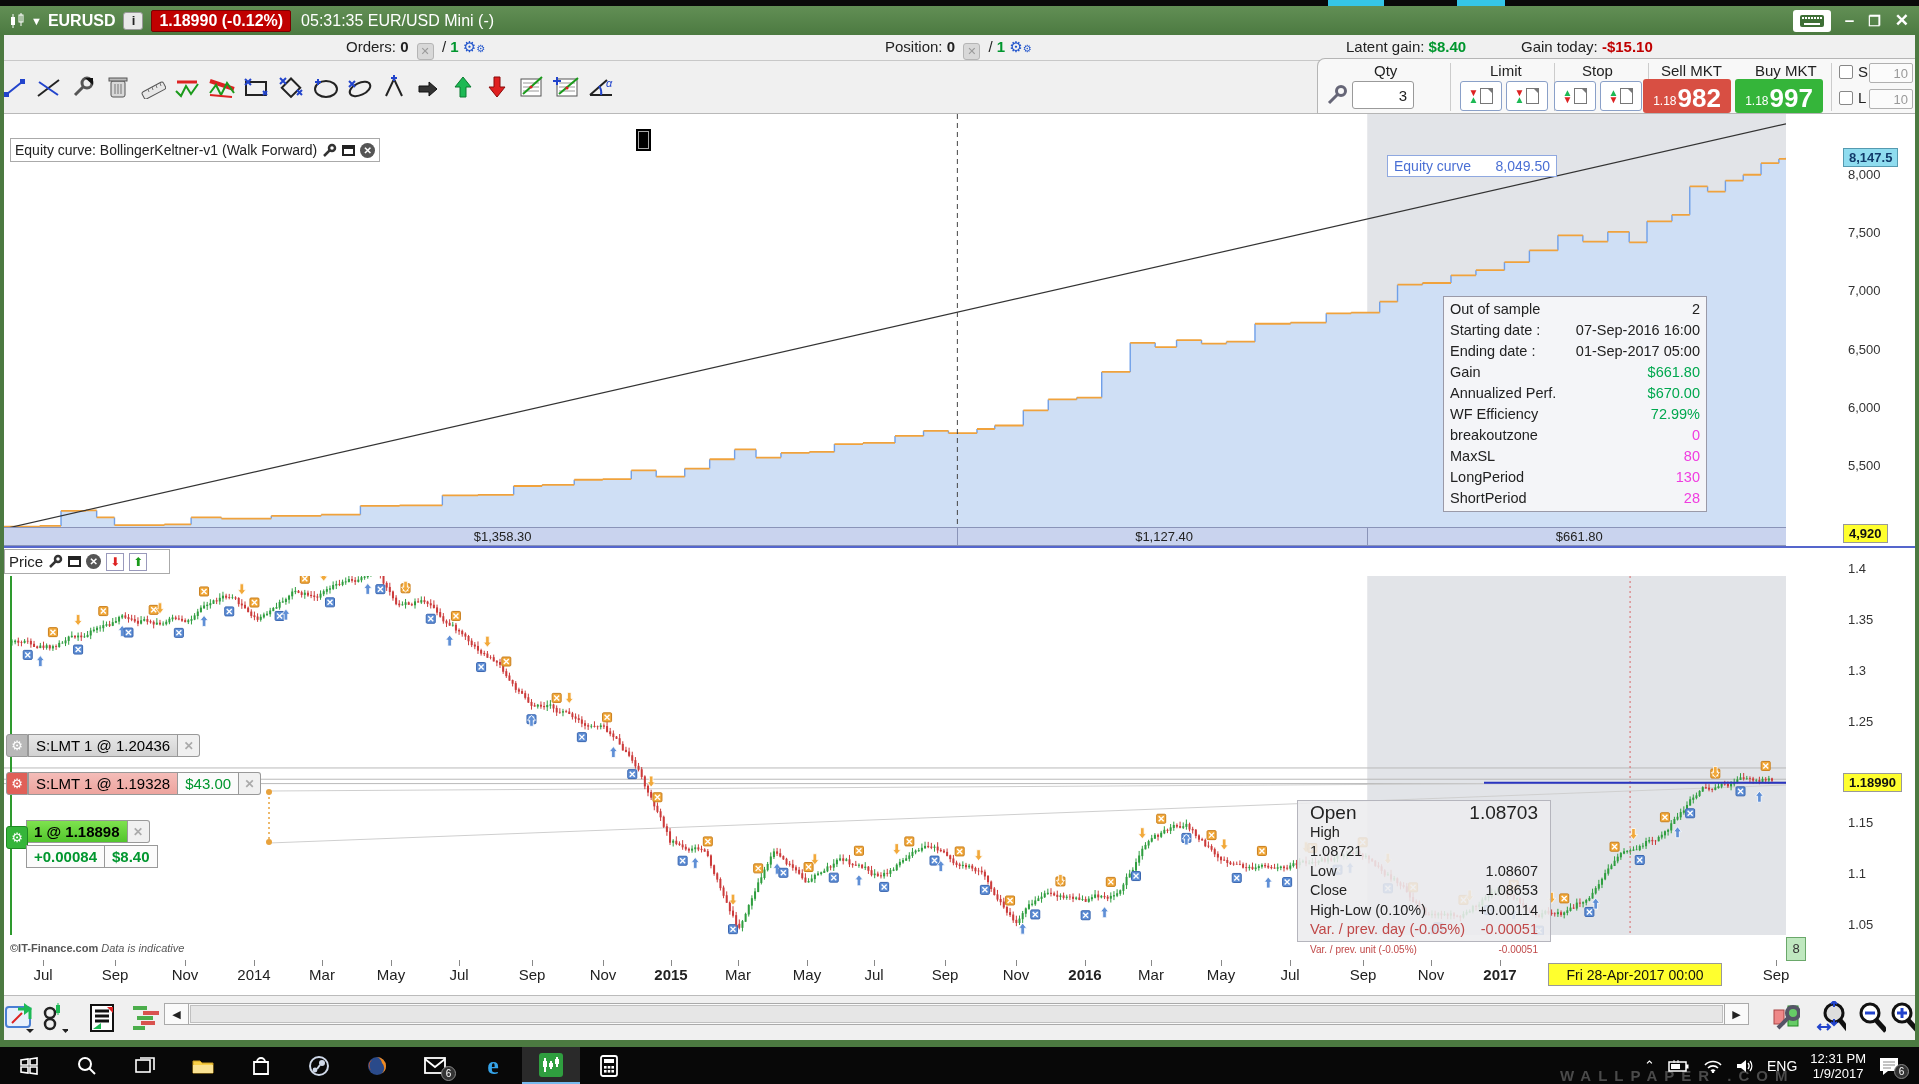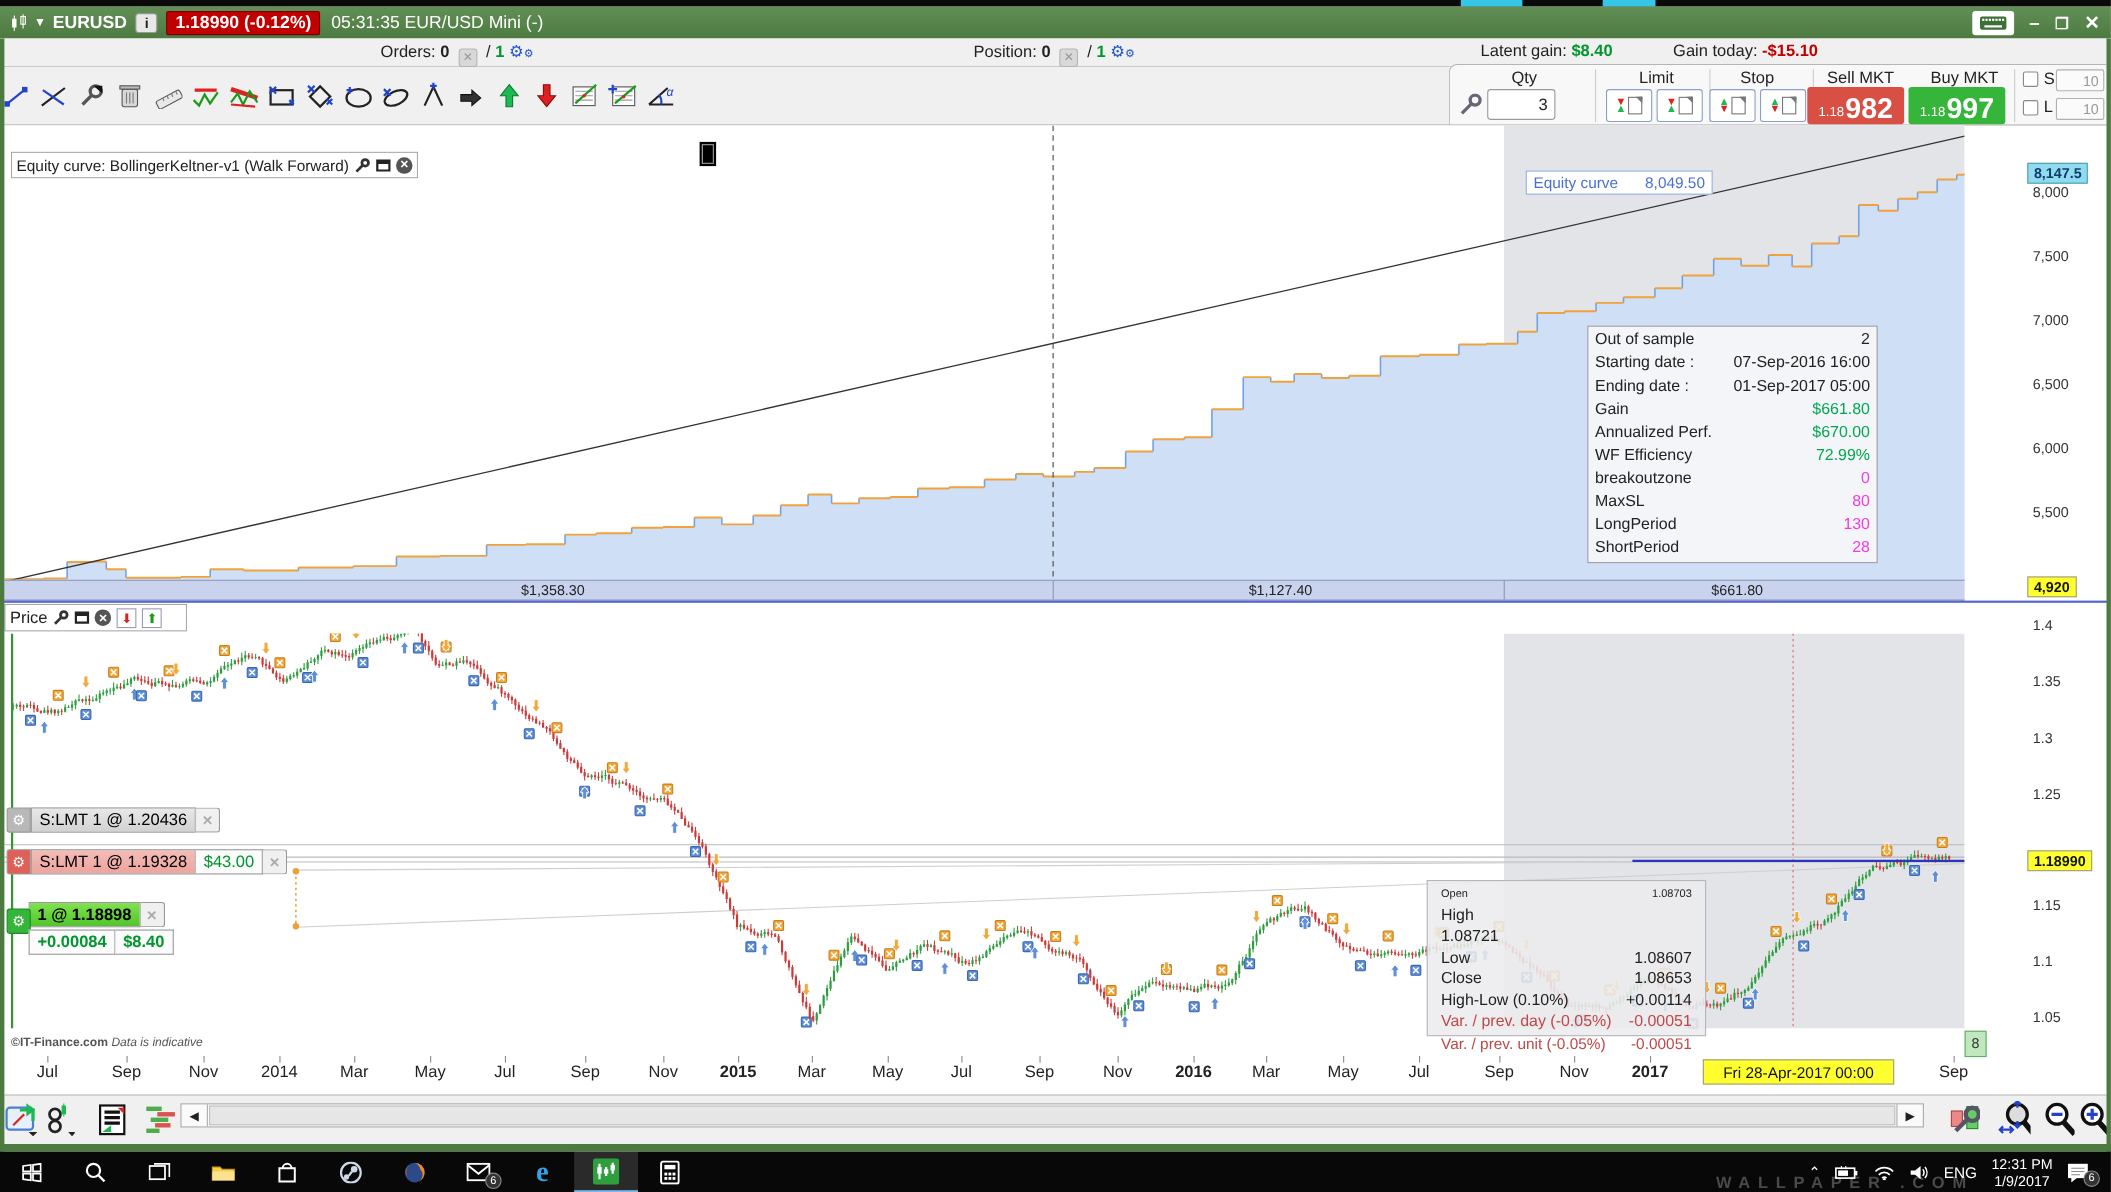--- a/index.html
+++ b/index.html
@@ -1846,21 +1846,21 @@
     <span class="lbl" style="background:linear-gradient(#7ee24e,#52c52c);font-weight:bold">1 @ 1.18898</span>
     <span class="closex">✕</span>
   </div>
   <div class="abs" style="left:6px;top:826px;width:22px;height:23px;background:#35b53a;border:1px solid #1f8a24;border-radius:3px;color:#fff;display:flex;align-items:center;justify-content:center;font-size:13px">⚙</div>
   <div class="otag" style="left:26px;top:845px">
     <span class="lbl" style="background:#fbfbfb;color:#00962e;font-weight:bold">+0.00084</span>
     <span class="val" style="font-weight:bold">$8.40</span>
   </div>
 
   <div class="abs" style="left:1297px;top:800px;width:254px;height:142px;background:rgba(236,236,238,0.88);border:1px solid #b5b5bd;padding:2px 6px" id="ohlc-box">
-      <div class="statrow" style="font-size: 10px; line-height: 19.5px; gap: 16px;">
+      <div class="statrow" style="font-size: 19px; line-height: 19.5px; gap: 16px;">
         <span class="c-black">Open</span>
         <span class="c-black">1.08703</span>
       </div>
       <div class="statrow" style="font-size: 14.5px; line-height: 19.5px; flex-direction: column;">
         <span class="c-black">High</span>
         <span class="c-black">1.08721</span>
       </div>
       <div class="statrow" style="font-size: 14.5px; line-height: 19.5px;">
         <span class="c-black">Low</span>
         <span class="c-black">1.08607</span>
@@ -1870,21 +1870,21 @@
         <span class="c-black">1.08653</span>
       </div>
       <div class="statrow" style="font-size: 14.5px; line-height: 19.5px;">
         <span class="c-black">High-Low (0.10%)</span>
         <span class="c-black">+0.00114</span>
       </div>
       <div class="statrow" style="font-size: 14.5px; line-height: 19.5px;">
         <span class="c-red">Var. / prev. day (-0.05%)</span>
         <span class="c-red">-0.00051</span>
       </div>
-      <div class="statrow" style="font-size: 14px; line-height: 19.5px;">
+      <div class="statrow" style="font-size: 10px; line-height: 19.5px;">
         <span class="c-red">Var. / prev. unit (-0.05%)</span>
         <span class="c-red">-0.00051</span>
       </div>
     </div>
 
   <div class="abs" style="left:1786px;top:937px;width:20px;height:24px;background:#bfe8bf;border:1px solid #6aa86a;font-size:13px;text-align:center;line-height:22px;color:#333">8</div>
   <div class="abs" style="left:10px;top:942px;font-size:11px;color:#555;z-index:3">
     <b>©IT-Finance.com</b>
     <i>Data is indicative</i>
   </div>

